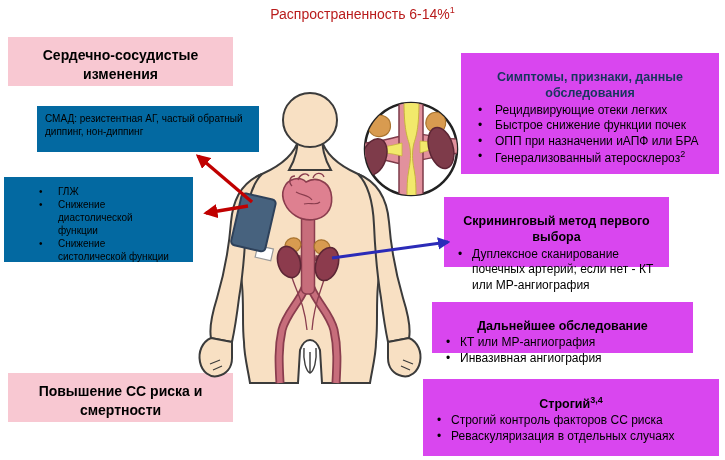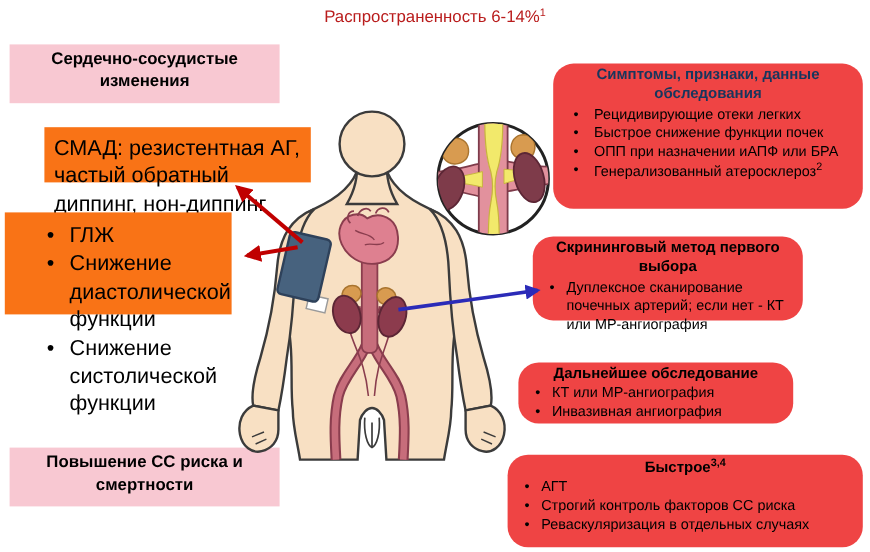--- a/index.html
+++ b/index.html
@@ -3,24 +3,24 @@
 <meta charset="utf-8">
 <style>
   html,body{margin:0;padding:0;}
   body{width:725px;height:460px;position:relative;background:#ffffff;
        font-family:"Liberation Sans", sans-serif;color:#000;overflow:hidden;}
   .abs{position:absolute;box-sizing:border-box;}
   .title{left:0;top:5px;width:725px;text-align:center;font-size:14px;color:#b91c1c;}
   sup{font-size:9px;}
   
   .pink-strong{background:#F8C8D2;font-weight:bold;font-size:14px;text-align:center;
-               display:flex;align-items:flex-start;justify-content:center;line-height:1.35;padding:2px 6px;}
-  .pink-light{background:#f97316;font-size:18px;line-height:1.3;padding:6px 8px;}
+               display:flex;align-items:flex-end;justify-content:center;line-height:1.35;padding:2px 6px;}
+  .pink-light{background:#0369a1;font-size:10px;line-height:1.3;padding:6px 8px;}
   
-  .blue-box{background:#ef4444;font-size:12px;padding:1px 8px 6px 8px;line-height:1.3;border-radius:17px;}
+  .blue-box{background:#d946ef;font-size:12px;padding:16px 8px 6px 8px;line-height:1.3;}
   .blue-box .hdr{font-weight:bold;text-align:center;font-size:12.5px;margin-bottom:1px;}
   .hdr-navy{color:#17365D;}
   ul.blt{margin:0;padding:0;list-style:none;}
   ul.blt li{position:relative;padding-left:20px;}
   ul.blt li::before{content:"\2022";position:absolute;left:6px;}
   .sym ul.blt li{padding-left:26px;}
   .sym ul.blt li::before{left:9px;}
   .lvh ul.blt li{padding-left:32px;line-height:1.3;}
   .lvh ul.blt li::before{left:13px;}
 </style>
@@ -61,34 +61,33 @@
   </ul>
 </div>
 
 <div class="abs blue-box" style="left:444px;top:197px;width:225px;height:70px;">
   <div class="hdr">Скрининговый метод первого выбора</div>
   <ul class="blt">
     <li>Дуплексное сканирование почечных артерий; если нет - КТ или МР-ангиография</li>
   </ul>
 </div>
 
-<div class="abs blue-box" style="left:432px;top:302px;width:229px;height:51px;">
+<div class="abs blue-box" style="left:432px;top:302px;width:261px;height:51px;">
   <div class="hdr">Дальнейшее обследование</div>
   <ul class="blt">
     <li>КТ или МР-ангиография</li>
     <li>Инвазивная ангиография</li>
   </ul>
 </div>
 
 <div class="abs blue-box" style="left:423px;top:379px;width:296px;height:77px;">
   <div class="hdr">
-    <span>Быстрое</span><sup>3,4</sup>
+    <span>Строгий</span><sup>3,4</sup>
   </div>
   <ul class="blt">
-    <li>АГТ</li>
     <li>Строгий контроль факторов СС риска</li>
     <li>Реваскуляризация в отдельных случаях</li>
   </ul>
 </div>
 
 <svg class="abs" style="left:180px;top:80px;" width="300" height="310" viewBox="0 0 300 310">
   <defs>
     <marker id="arrRed" viewBox="0 0 10 10" refX="8" refY="5" markerWidth="4.2" markerHeight="4.2" orient="auto">
       <path d="M0,0 L10,5 L0,10 z" fill="#C00000"></path>
     </marker>

